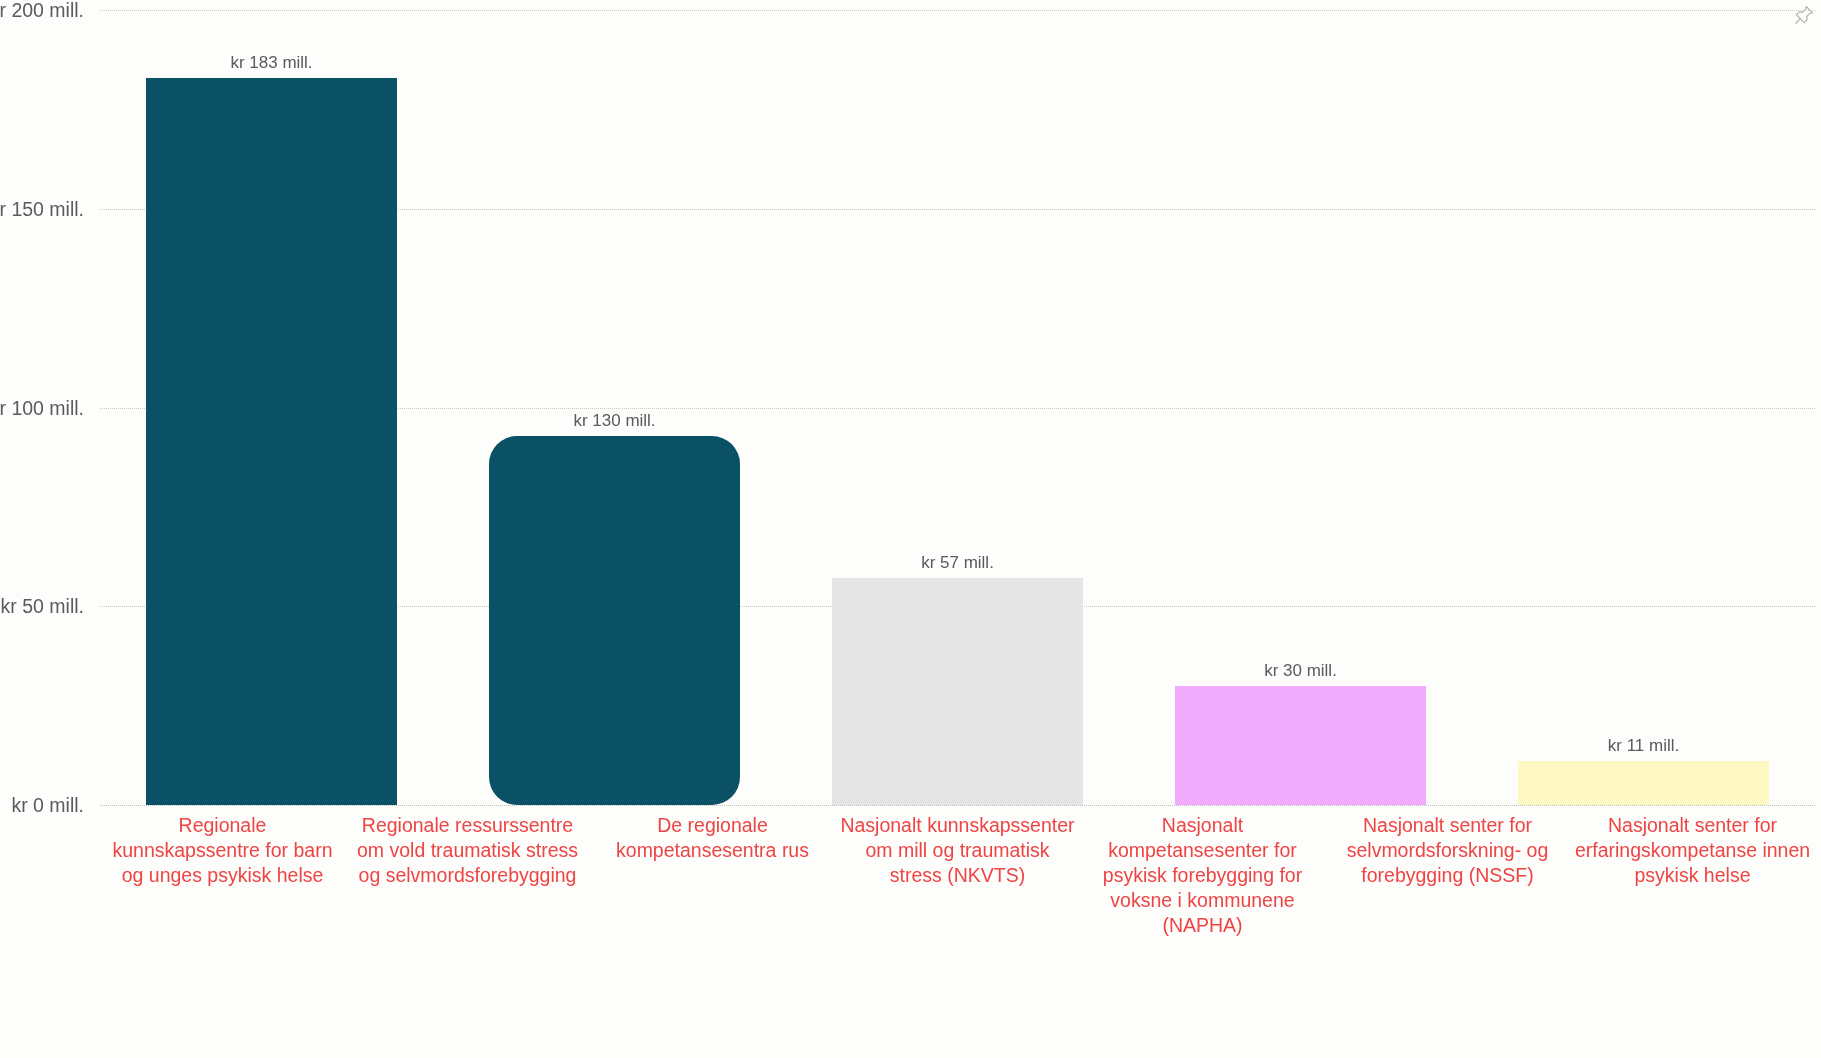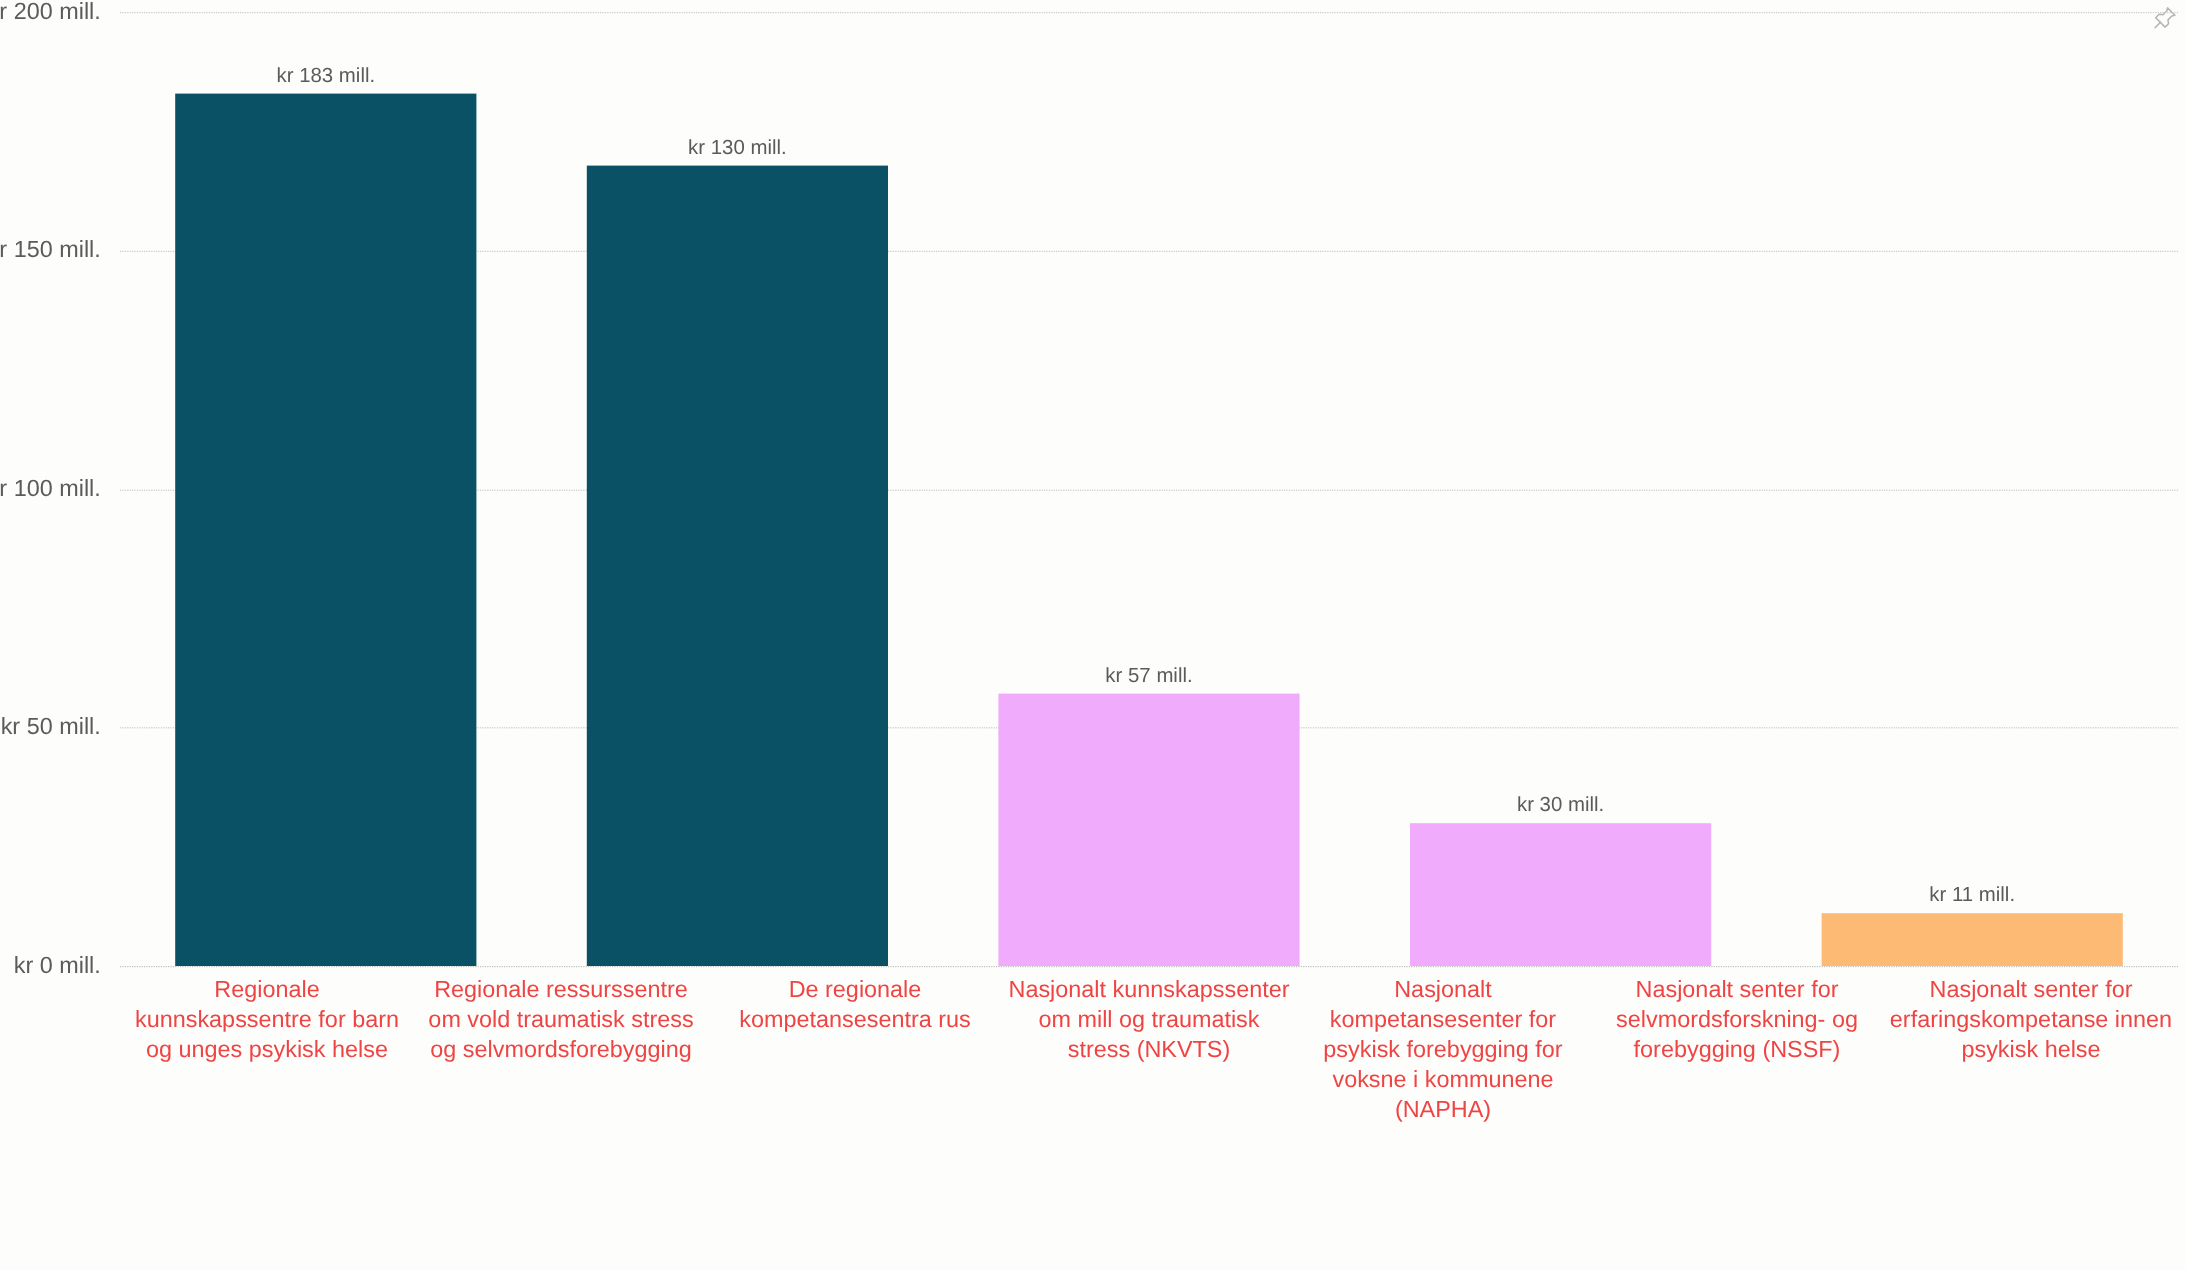--- a/index.html
+++ b/index.html
@@ -144,36 +144,36 @@
       <div class="ytick-label" style="top: 805px;">kr 0 mill.</div>
     </div>
 
   <div class="bars" id="bar-series">
       <div class="bar-slot">
         <div class="bar" style="height: 727.425px; background: rgb(11, 81, 102);">
           <span class="bar-value">kr 183 mill.</span>
         </div>
       </div>
       <div class="bar-slot">
-        <div class="bar" style="height: 667px; background: rgb(11, 81, 102);">
+        <div class="bar" style="height: 369px; background: rgb(11, 81, 102); border-radius: 28px;">
           <span class="bar-value">kr 130 mill.</span>
         </div>
       </div>
       <div class="bar-slot">
-        <div class="bar" style="height: 226.575px; background: #f0abfc;">
+        <div class="bar" style="height: 226.575px; background: #e5e5e5;">
           <span class="bar-value">kr 57 mill.</span>
         </div>
       </div>
       <div class="bar-slot">
         <div class="bar" style="height: 119.25px; background: #f0abfc;">
           <span class="bar-value">kr 30 mill.</span>
         </div>
       </div>
       <div class="bar-slot">
-        <div class="bar" style="height: 43.725px; background: #fdba74;">
+        <div class="bar" style="height: 43.725px; background: #fef9c3;">
           <span class="bar-value">kr 11 mill.</span>
         </div>
       </div>
     </div>
 
   <div class="cats" id="category-axis">
       <div class="cat">Regionale kunnskapssentre for barn og unges psykisk helse</div>
       <div class="cat">Regionale ressurssentre om vold traumatisk stress og selvmordsforebygging</div>
       <div class="cat">De regionale kompetansesentra rus</div>
       <div class="cat">Nasjonalt kunnskapssenter om mill og traumatisk stress (NKVTS)</div>

